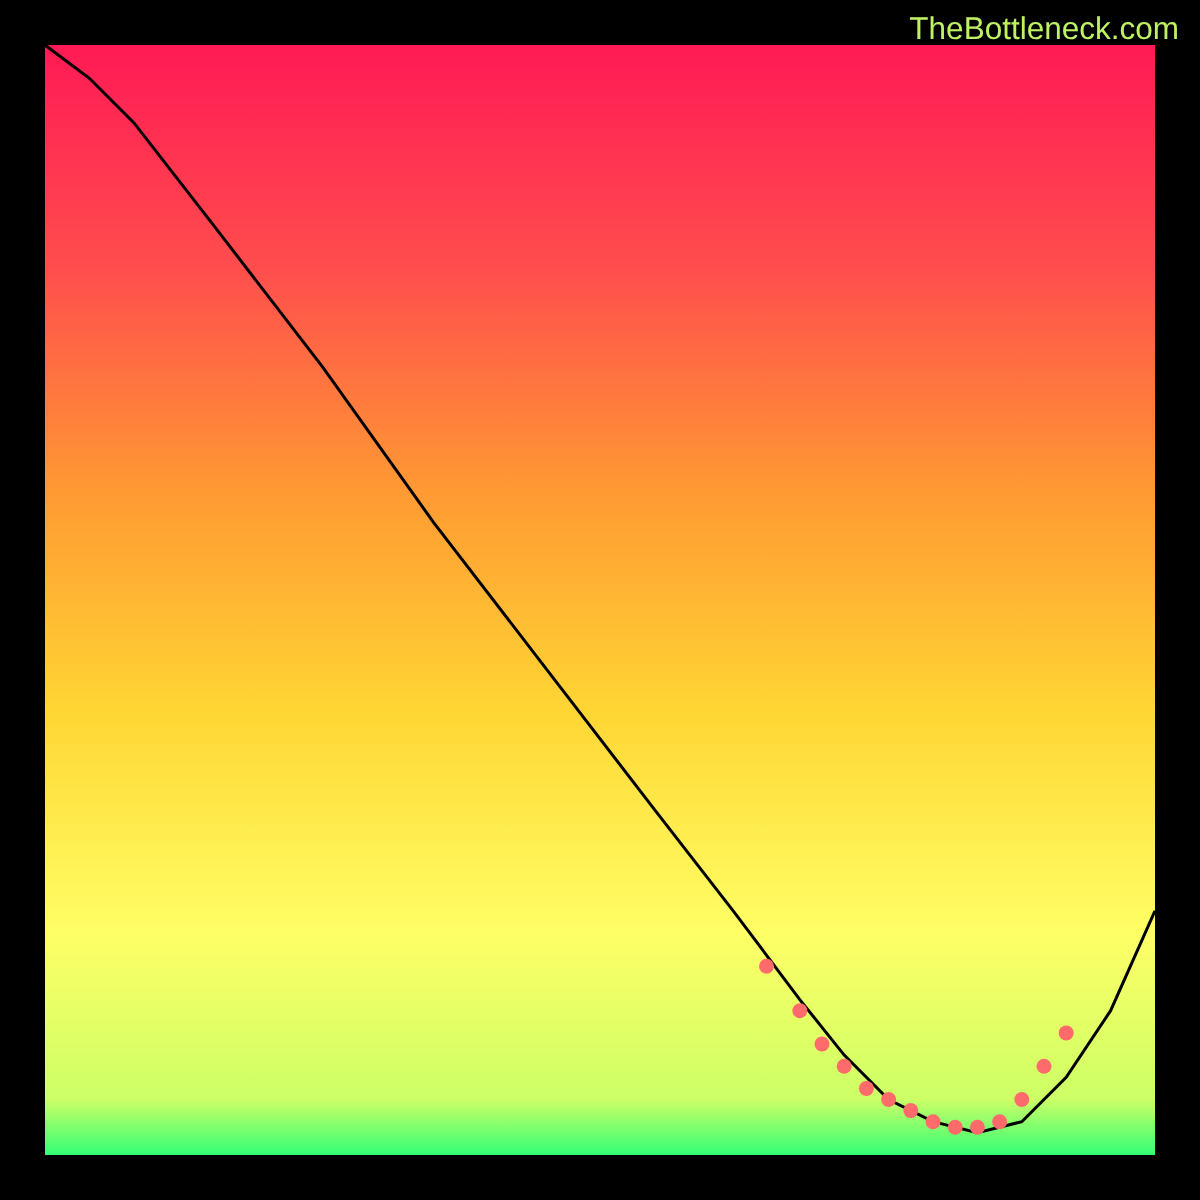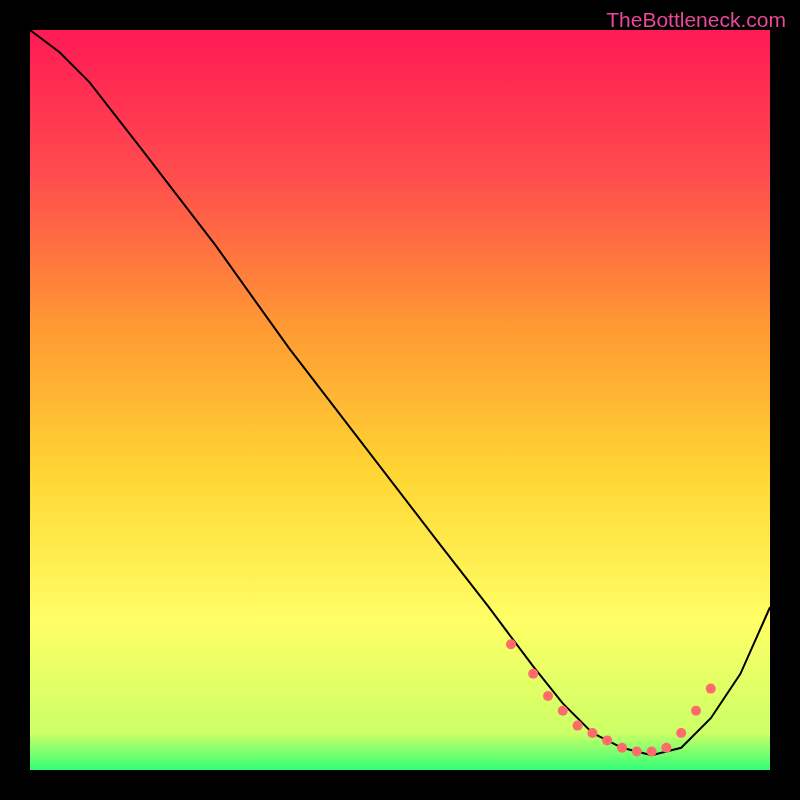--- a/index.html
+++ b/index.html
@@ -8,21 +8,21 @@
   width: 800px;
   height: 800px;
   background: #000;
   font-family: Arial, sans-serif;
   position: relative;
 }
 .watermark {
   position: absolute;
   top: 8px;
   right: 14px;
-  color: #ec4899;
+  color: #bef264;
   font-size: 21px;
   font-weight: 400;
   text-align: center;
 }
 .plot {
   position: absolute;
   top: 30px;
   left: 30px;
   width: 740px;
   height: 740px;

